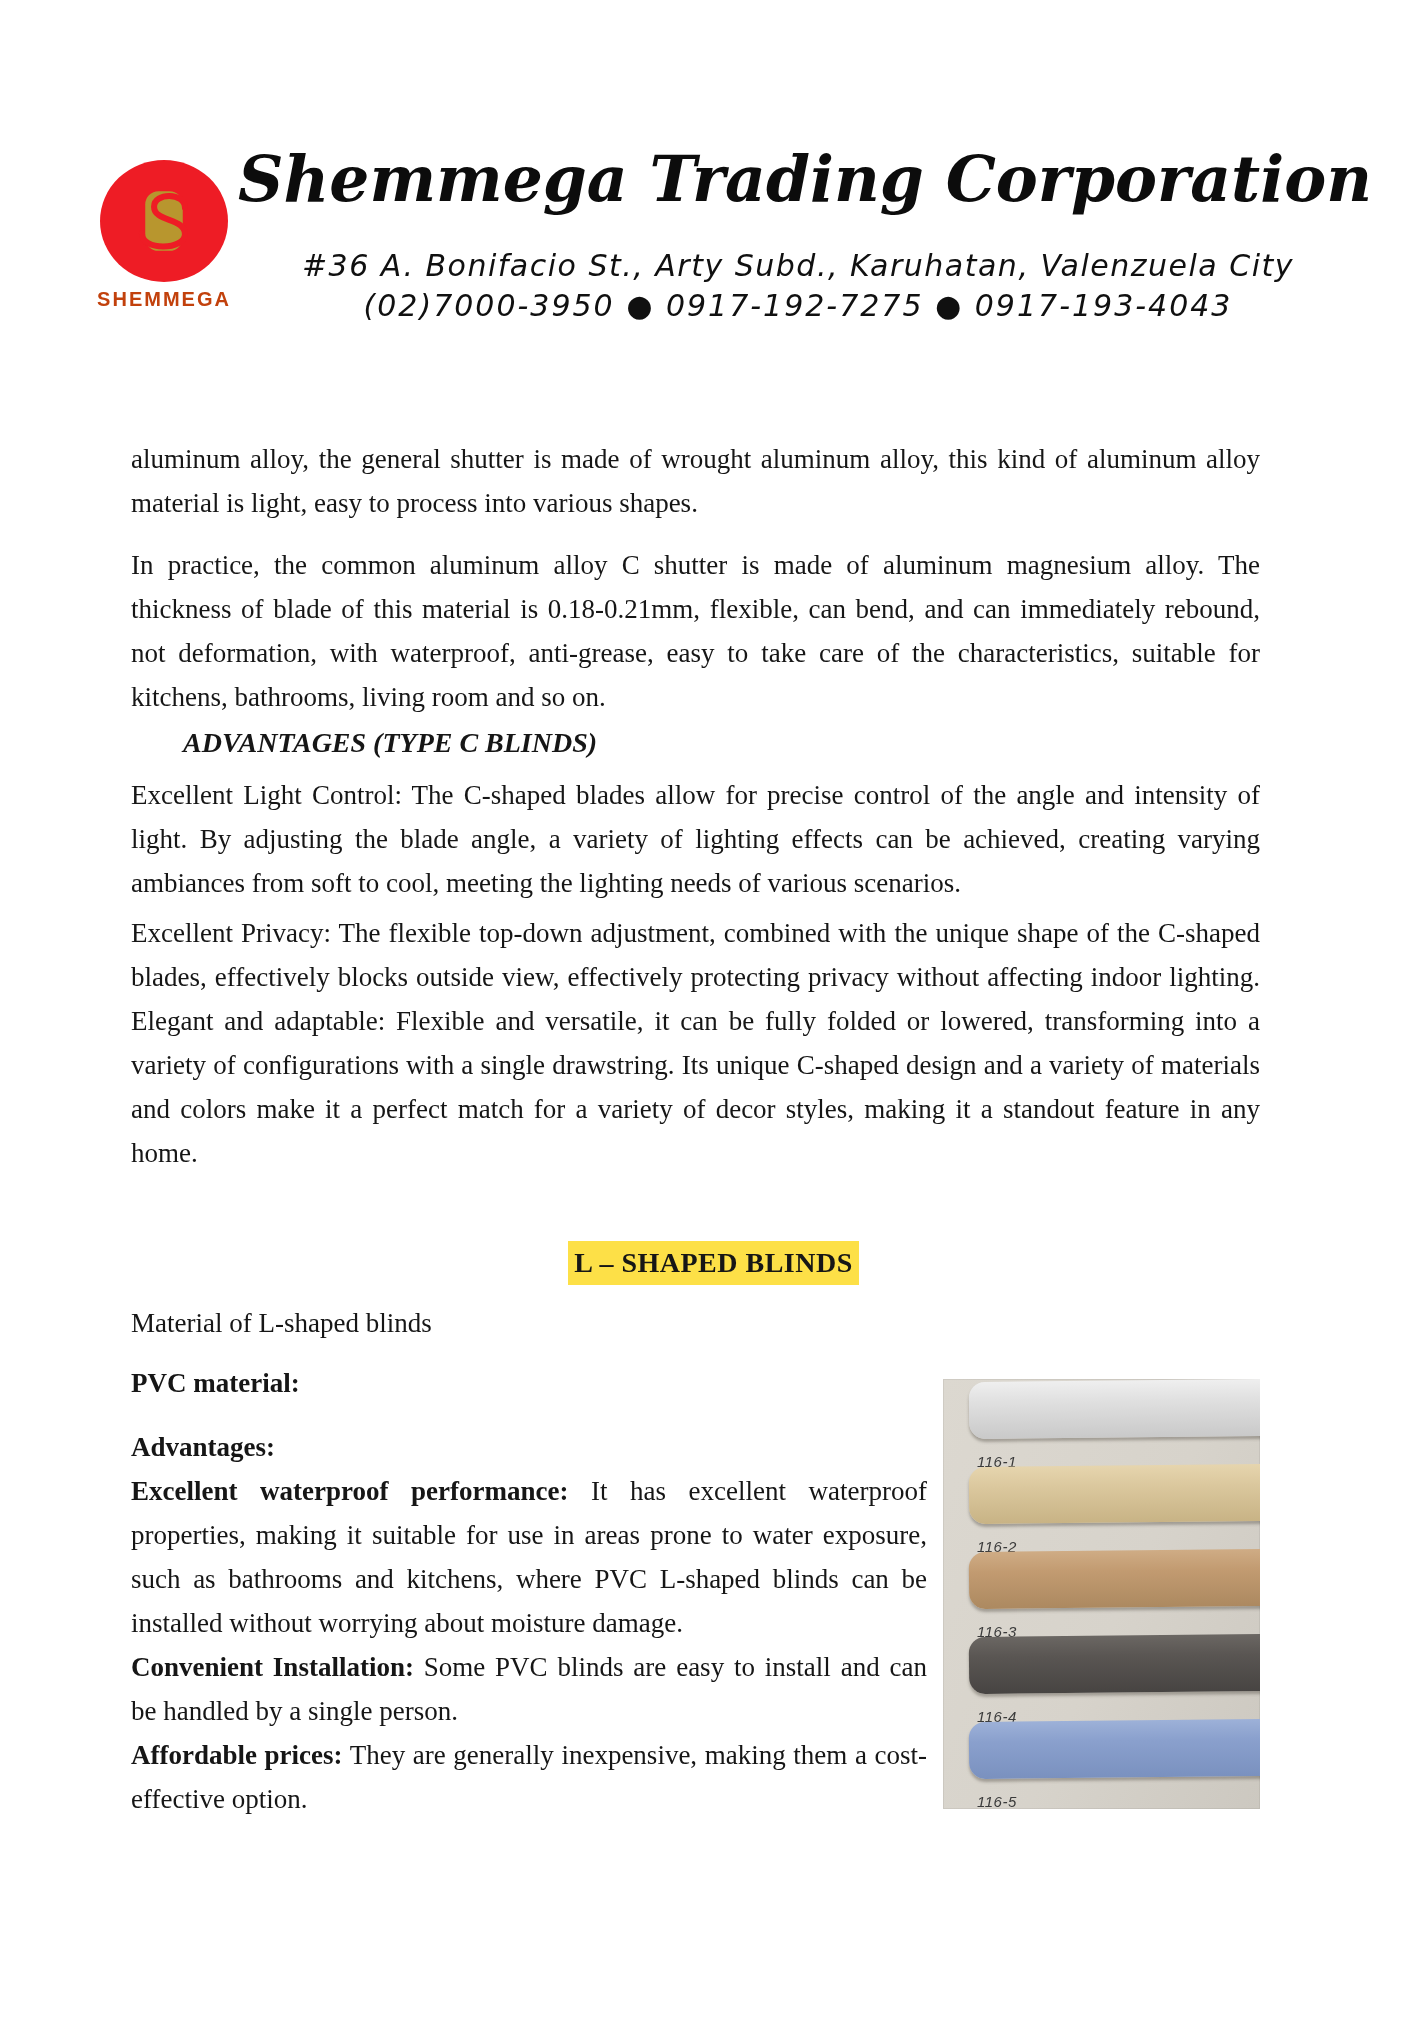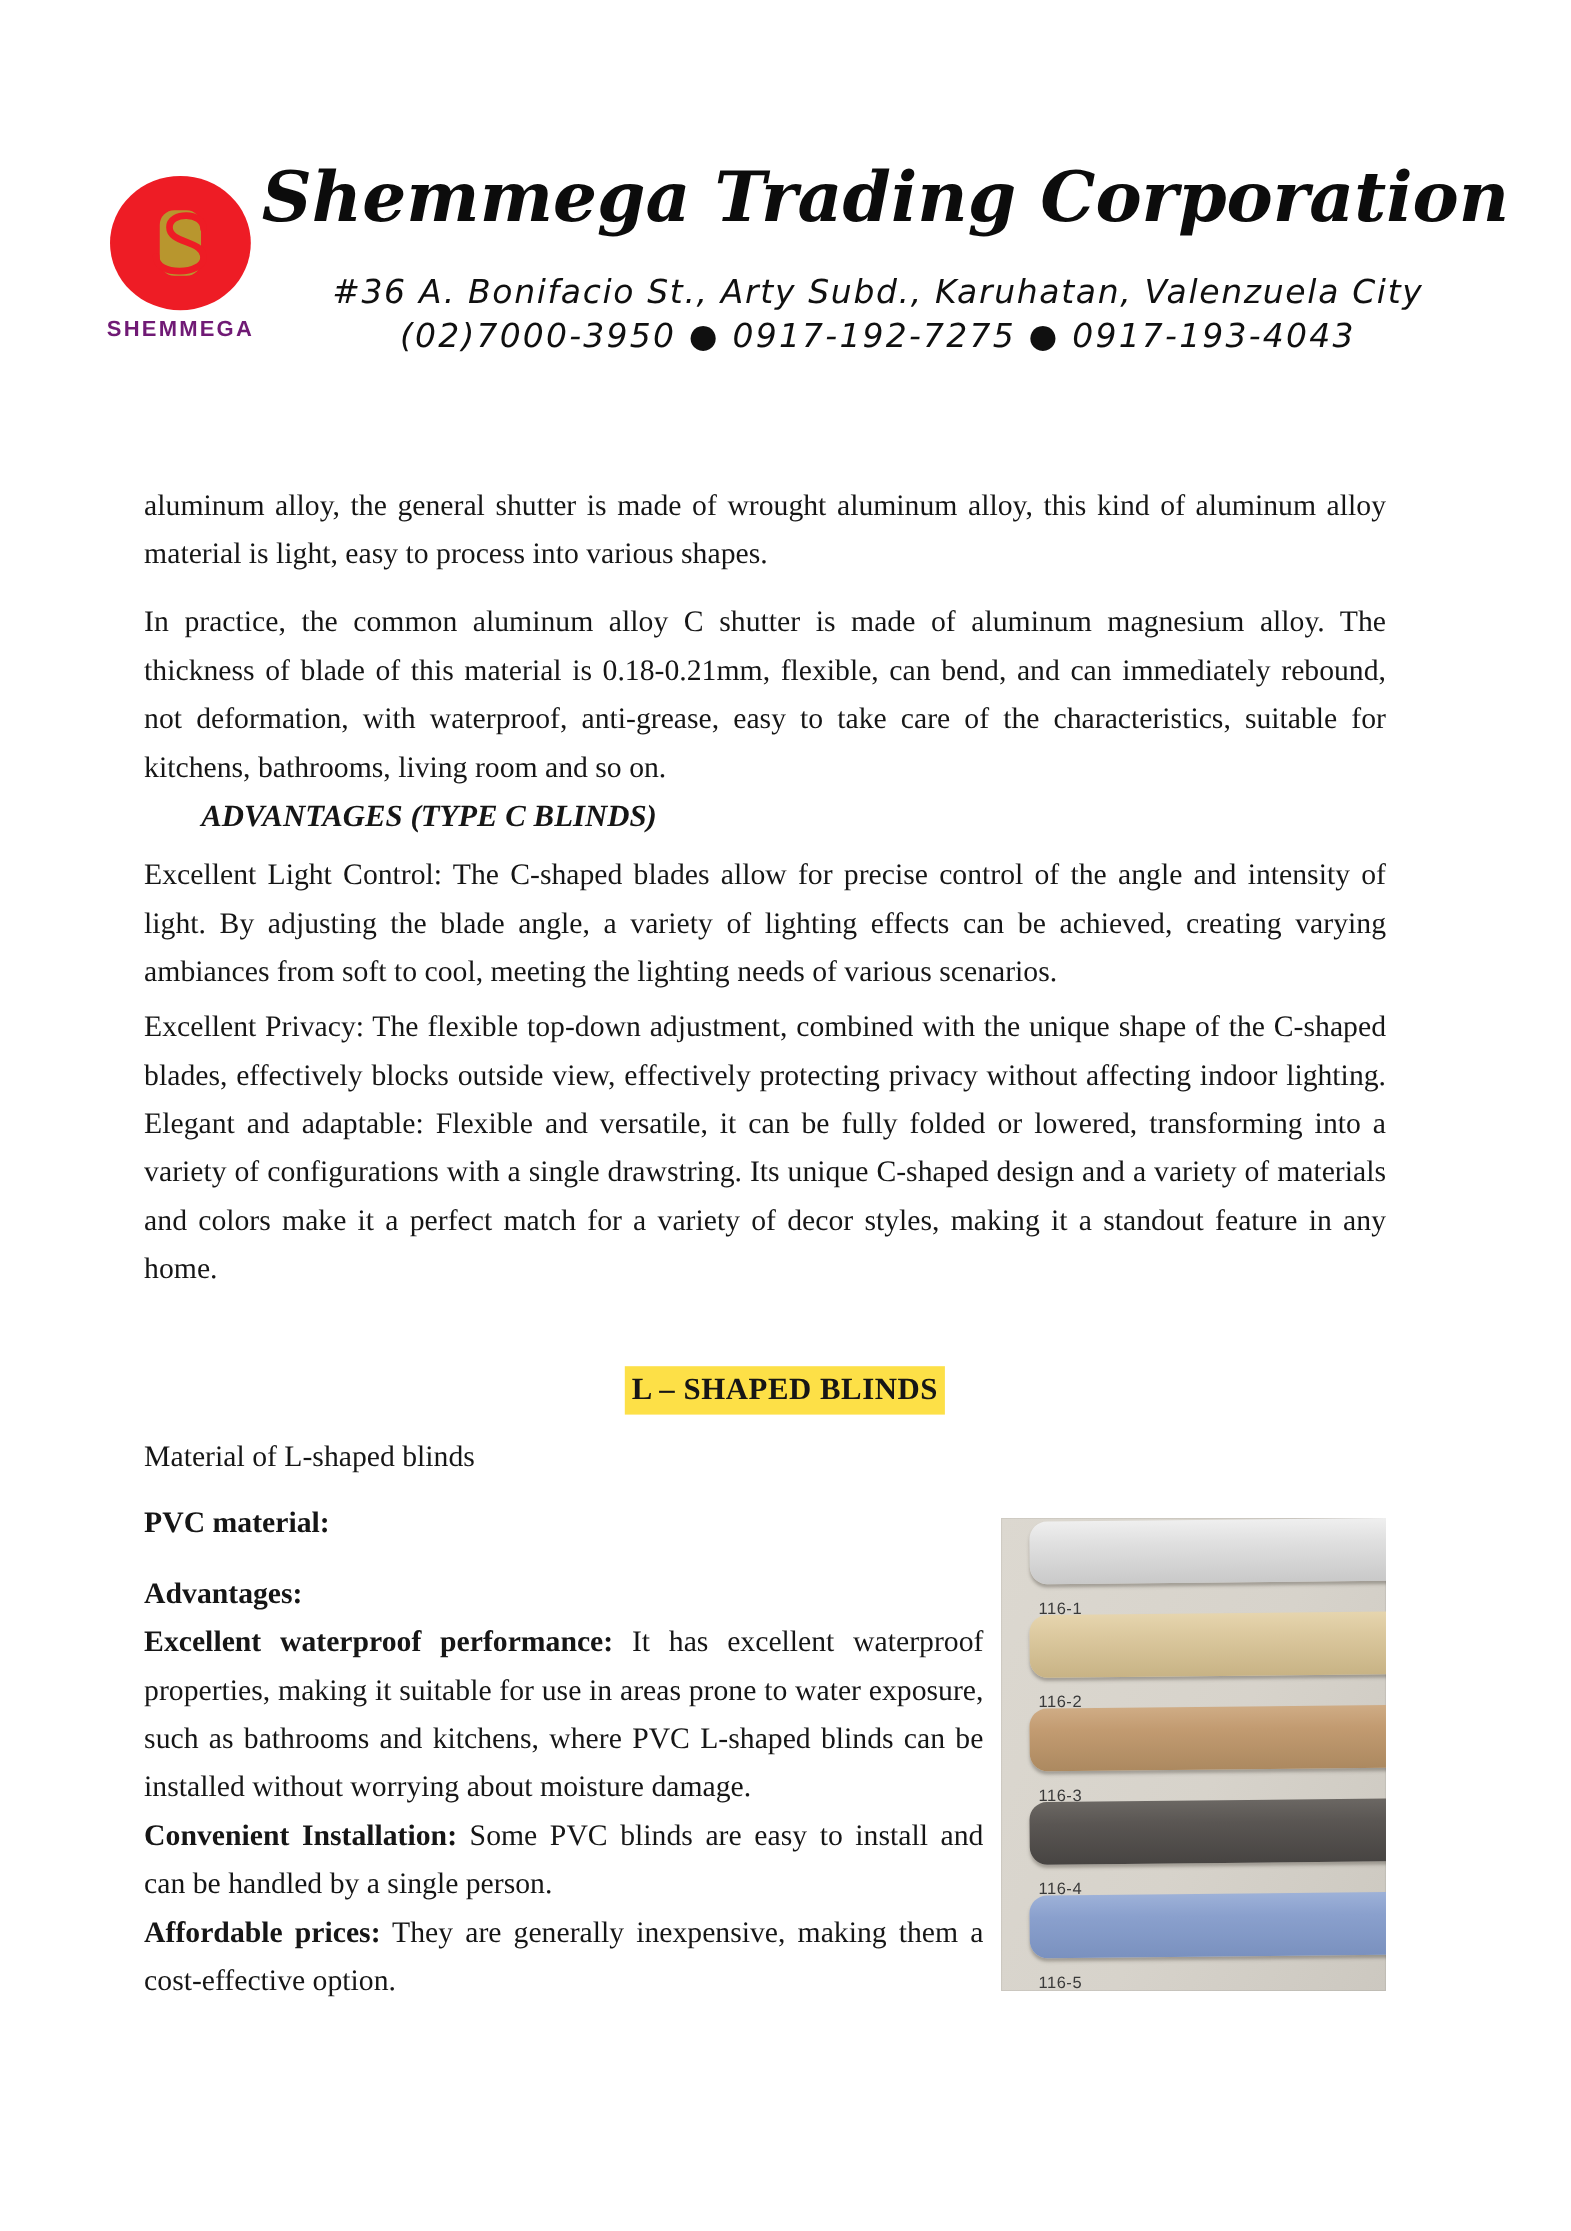--- a/index.html
+++ b/index.html
@@ -13,21 +13,21 @@
   
   .letterhead { position:relative; height:437px; }
   .logo-circle {
     position:absolute; left:100px; top:160px; width:128px; height:122px;
     background:#ee1c25; border-radius:50%;
     display:flex; align-items:center; justify-content:center;
   }
   .logo-wordmark {
     position:absolute; left:82px; top:288px; width:164px;
     text-align:center; font-family:"Liberation Sans","DejaVu Sans",sans-serif;
-    font-size:20px; font-weight:800; letter-spacing:2px; color:#701a75;
+    font-size:20px; font-weight:800; letter-spacing:2px; color:#c2410c;
   }
   .company-name {
     position:absolute; left:238px; top:142px; width:1120px;
     text-align:center; font-family:"DejaVu Serif","Liberation Serif",serif;
     font-style:italic; font-weight:bold; font-size:63px; letter-spacing:0px;
     color:#0c0c0c; white-space:nowrap;
   }
   .company-address {
     position:absolute; left:238px; top:248px; width:1120px;
     text-align:center; font-family:"DejaVu Sans","Liberation Sans",sans-serif;
@@ -60,24 +60,25 @@
   }
   .material-line { margin:0 0 16px; }
 
   .pvc-section { overflow:hidden; }
   .bold-line { font-weight:bold; margin:0 0 20px; }
   .adv-label { margin:0; }
   .item-para { margin:0; text-align:justify; }
 
   
   .photo {
-    float:right; width:350px; height:430px; margin:18px 0 6px 16px;
+    float:right; width:317px; height:430px; margin:18px 0 6px 16px;
     background:linear-gradient(115deg,#dcd8d0 0%,#d7d3cb 55%,#ccc8c0 100%);
     overflow:hidden; padding:0; box-sizing:border-box;
     box-shadow:0 0 0 1px rgba(0,0,0,0.06) inset;
+    font-style:italic;
   }
   .slat-row { height:85px; position:relative; }
   .slat {
     position:absolute; left:26px; right:-3px; top:0; height:57px;
     border-radius:16px 0 0 16px;
     transform:rotate(-0.6deg); transform-origin:right center;
     box-shadow:0 3px 3px rgba(60,55,45,0.35);
   }
   .slat-label {
     position:absolute; left:34px; top:61px;

